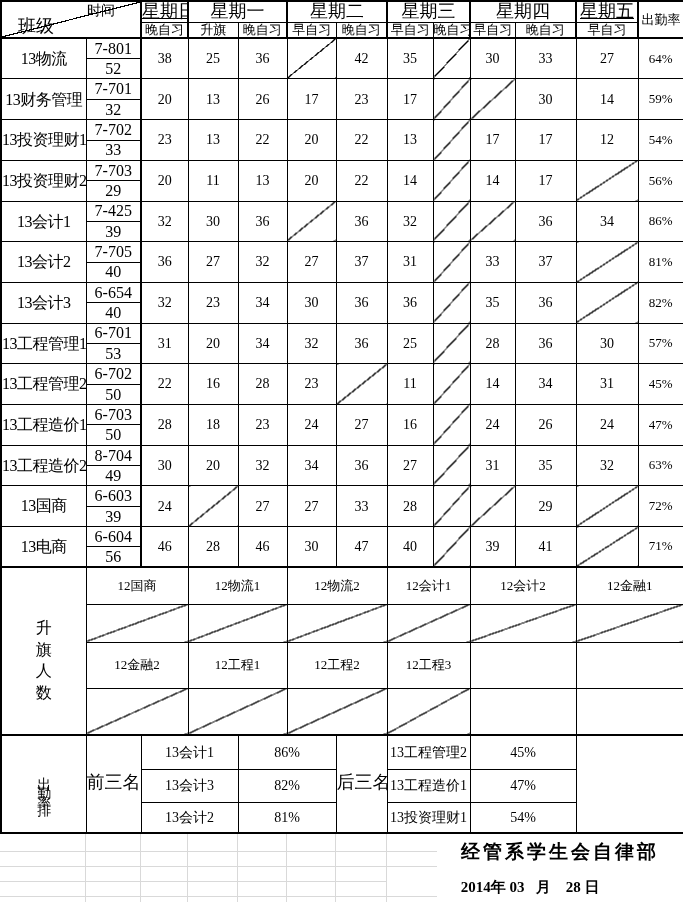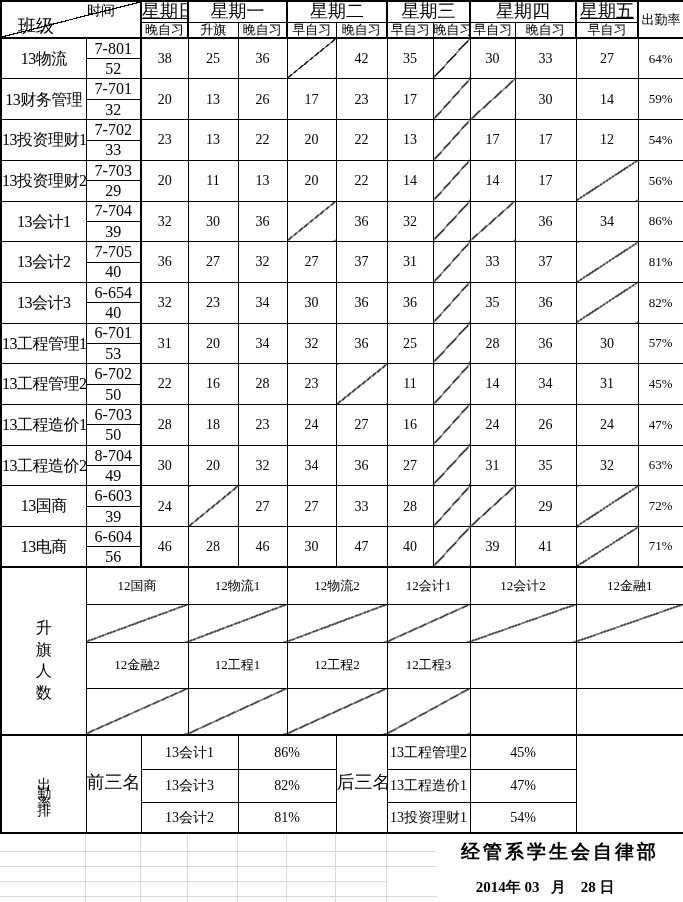--- a/index.html
+++ b/index.html
@@ -46,21 +46,21 @@
   td.rg{font-size:18px;font-family:Liberation Mono, monospace;}
   td.rn{font-size:14px;}
   td.rp{font-size:14px;}
   
   .footer{position:relative;width:683px;height:72px;background:#fff;}
   .fgv{position:absolute;top:0;width:1px;height:72px;background:#d9d9d9;}
   .fgh{position:absolute;left:0;height:1px;background:#d9d9d9;}
   .org{position:absolute;left:450px;top:6px;width:220px;height:24px;
        text-align:center;font-size:19px;font-weight:bold;letter-spacing:3px;
        line-height:24px;}
-  .date{position:absolute;left:420px;top:72px;width:250px;text-align:center;
+  .date{position:absolute;left:405px;top:72px;width:250px;text-align:center;
         font-size:15px;font-weight:bold;white-space:pre;top:44px;line-height:18px;}
 </style>
 </head>
 <body>
 
 <table>
 <colgroup>
 <col style="width:85px">
       <col style="width:55px">
       <col style="width:47px">
@@ -174,21 +174,21 @@
   <td class="v" rowspan="2">17</td>
   <td class="v diag" rowspan="2"></td>
   <td class="v rate" rowspan="2">56%</td>
 </tr>
 <tr class="sr">
         <td class="rm bR2">29</td>
       </tr>
 
 <tr class="sr">
   <td class="cn" rowspan="2">13会计1</td>
-  <td class="rm bR2">7-704</td>
+  <td class="rm bR2">7-425</td>
   <td class="v" rowspan="2">32</td>
   <td class="v" rowspan="2">30</td>
   <td class="v" rowspan="2">36</td>
   <td class="v diag" rowspan="2"></td>
   <td class="v" rowspan="2">36</td>
   <td class="v" rowspan="2">32</td>
   <td class="v diag" rowspan="2"></td>
   <td class="v diag" rowspan="2"></td>
   <td class="v" rowspan="2">36</td>
   <td class="v" rowspan="2">34</td>

